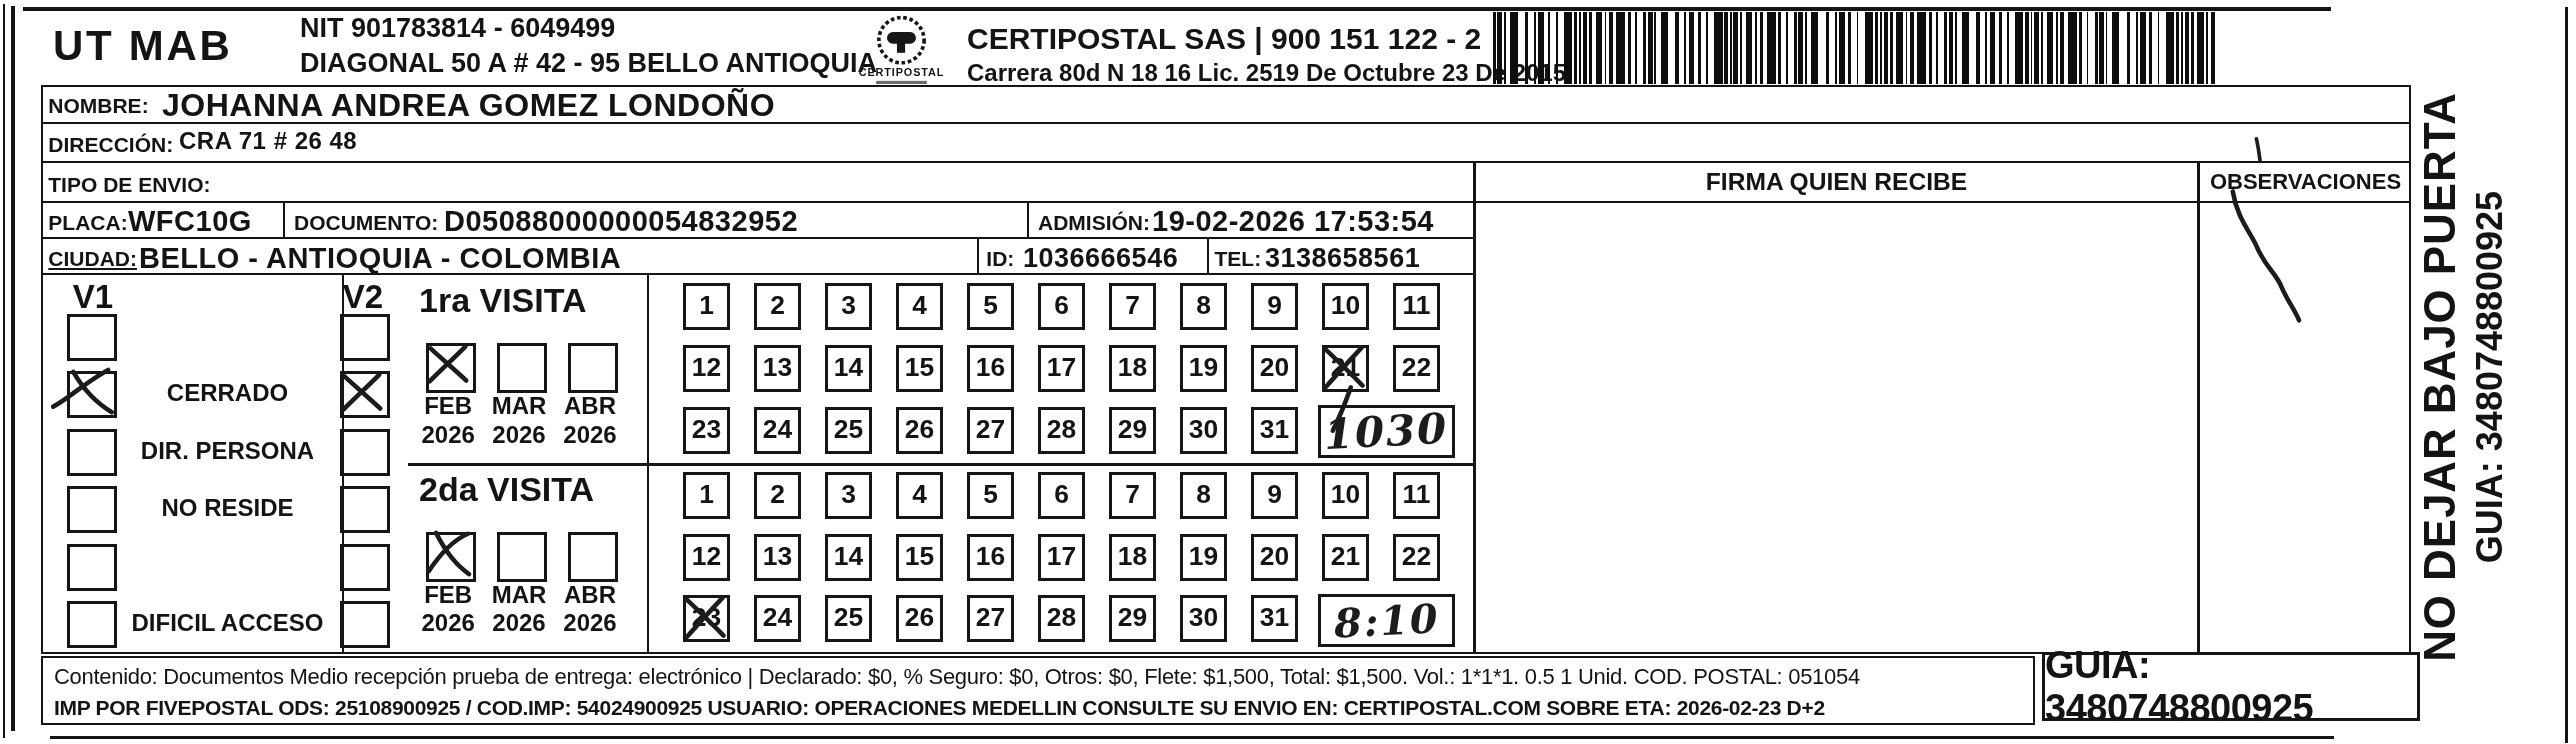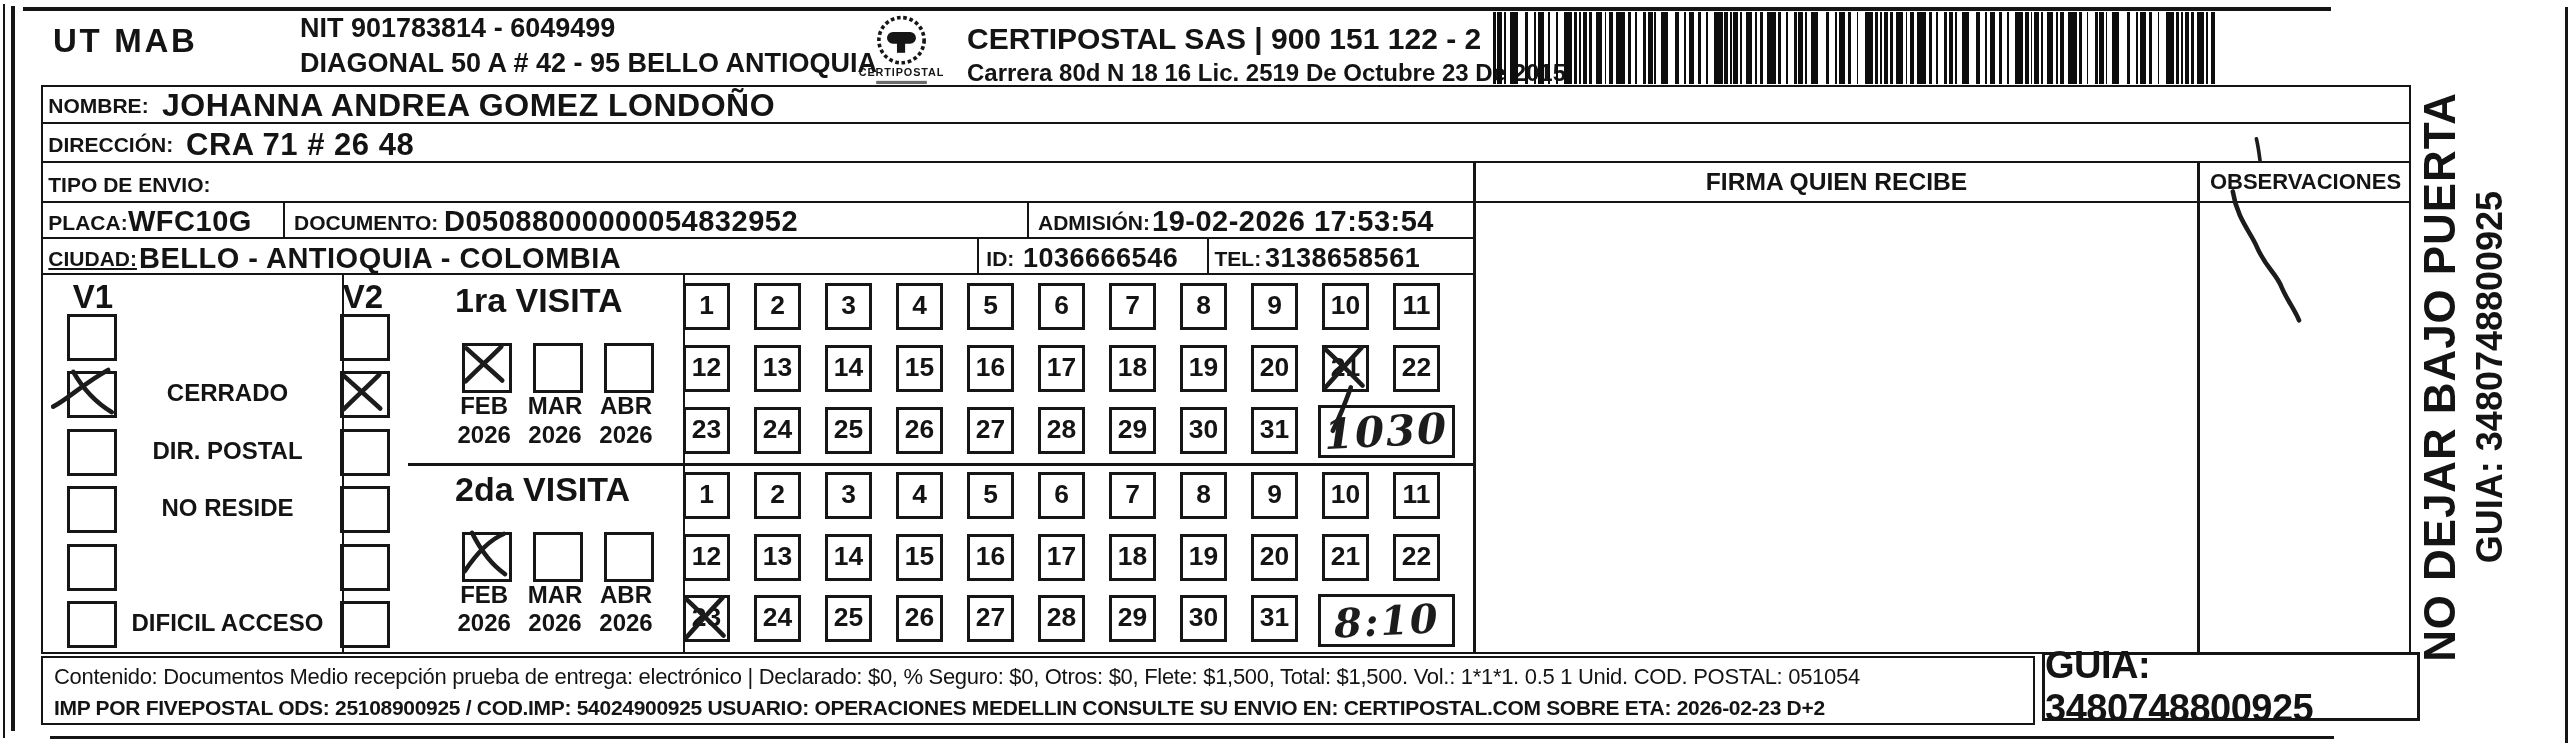--- a/index.html
+++ b/index.html
@@ -40,21 +40,21 @@
 <body>
 
 <div class="page">
 
   <div class="ln" style="left:23px;top:7.3px;width:2308px;height:3.6px;"></div>
   <div class="ln" style="left:2.7px;top:3.6px;width:2.7px;height:734px;"></div>
   <div class="ln" style="left:11px;top:5.5px;width:3.6px;height:725px;"></div>
   <div class="ln" style="left:2565px;top:7.3px;width:2.7px;height:736px;"></div>
   <div class="ln" style="left:50px;top:736px;width:2284px;height:2.7px;"></div>
 
-  <div class="abs" style="left:53px;top:22px;font-size:33px;font-weight:600;letter-spacing:2.7px;">UT MAB</div>
+  <div class="abs" style="left:53px;top:22px;font-size:42px;font-weight:600;letter-spacing:2.7px;">UT MAB</div>
   <div class="abs lbl nowrap" style="left:300px;top:12.7px;font-size:27px;">NIT 901783814 - 6049499</div>
   <div class="abs lbl nowrap" style="left:300px;top:48px;font-size:27px;">DIAGONAL 50 A # 42 - 95 BELLO ANTIOQUIA</div>
 
   <div class="abs" style="left:847px;top:12.7px;">
     <svg width="109" height="76" viewBox="0 0 120 84">
       <circle cx="60" cy="30" r="25" fill="none" stroke="#161616" stroke-width="4" stroke-dasharray="4 3"></circle>
       <rect x="44" y="21" width="32" height="13" rx="6.5" fill="#161616"></rect>
       <rect x="55" y="30" width="9" height="14" fill="#161616"></rect>
       <text x="60" y="70" text-anchor="middle" font-family="Liberation Sans,sans-serif" font-size="12" font-weight="700" fill="#161616" letter-spacing="1">CERTIPOSTAL</text>
       <rect x="32" y="75" width="56" height="3.5" fill="#3a3a3a" opacity="0.75"></rect>
@@ -166,21 +166,21 @@
 
   <div class="bx" style="left:41px;top:85px;width:2370px;height:569px;"></div>
 
   <div class="abs" style="left:41px;top:85px;width:2370px;height:39px;border-bottom:2.7px solid #151515;box-sizing:border-box;">
     <span class="abs lbl" style="left:7.3px;top:9px;font-size:21px;">NOMBRE:</span>
     <span class="abs val" style="left:121px;top:1.8px;font-size:32px;">JOHANNA ANDREA GOMEZ LONDOÑO</span>
   </div>
 
   <div class="abs" style="left:41px;top:124px;width:2370px;height:39px;border-bottom:2.7px solid #151515;box-sizing:border-box;">
     <span class="abs lbl" style="left:7.3px;top:9px;font-size:21px;">DIRECCIÓN:</span>
-    <span class="abs val" style="left:145px;top:2.7px;font-size:31px;">CRA 71 # 26 48</span>
+    <span class="abs val" style="left:138px;top:2.7px;font-size:24px;">CRA 71 # 26 48</span>
   </div>
 
   <div class="abs" style="left:41px;top:163px;width:1435px;height:40px;border-bottom:2.7px solid #151515;border-right:2.7px solid #151515;box-sizing:border-box;">
     <span class="abs lbl" style="left:7.3px;top:10px;font-size:21px;">TIPO DE ENVIO:</span>
   </div>
   <div class="abs hdr-cell" style="left:1476px;top:163px;width:721px;height:40px;border-bottom:2.7px solid #151515;box-sizing:border-box;font-size:24.6px;">FIRMA QUIEN RECIBE</div>
   <div class="abs hdr-cell" style="left:2200px;top:163px;width:211px;height:40px;border-bottom:2.7px solid #151515;box-sizing:border-box;font-size:22px;">OBSERVACIONES</div>
 
   <div class="abs" style="left:41px;top:203px;width:244px;height:36px;border-right:2.7px solid #151515;border-bottom:2.7px solid #151515;box-sizing:border-box;">
     <span class="abs lbl" style="left:7.3px;top:8.2px;font-size:21px;">PLACA:</span>
@@ -226,33 +226,33 @@
         </svg>
       </div>
       <div class="chk-label" style="top:97px">CERRADO</div>
       <div class="chk v2" style="top:97px">
         <svg class="hw-svg" width="44" height="44" viewBox="0 0 48 48">
           <path d="M6 7 C 18 18 32 30 45 42" fill="none" stroke="#1c1c1c" stroke-width="5" stroke-linecap="round"></path>
           <path d="M44 5 C 31 18 17 31 5 43" fill="none" stroke="#1c1c1c" stroke-width="5" stroke-linecap="round"></path>
         </svg>
       </div>
       <div class="chk v1" style="top:155px"></div>
-      <div class="chk-label" style="top:155px">DIR. POSTAL</div>
+      <div class="chk-label" style="top:155px">DIR. PERSONA</div>
       <div class="chk v2" style="top:155px"></div>
       <div class="chk v1" style="top:212px"></div>
       <div class="chk-label" style="top:212px">NO RESIDE</div>
       <div class="chk v2" style="top:212px"></div>
       <div class="chk v1" style="top:270px"></div>
       <div class="chk v2" style="top:270px"></div>
       <div class="chk v1" style="top:327px"></div>
       <div class="chk-label" style="top:327px">DIFICIL ACCESO</div>
       <div class="chk v2" style="top:327px"></div>
     </div>
 
-  <div class="abs" id="visits-panel" style="left:408px;top:274px;width:241px;height:380px;border-right:2.7px solid #151515;box-sizing:border-box;margin-left:36px;">
+  <div class="abs" id="visits-panel" style="left:408px;top:274px;width:241px;height:380px;border-right:2.7px solid #151515;box-sizing:border-box;">
       <div class="vtitle" style="top:7.3px">1ra VISITA</div>
       <div class="mbox" style="left:18px;top:69px">
         <svg class="hw-svg" width="44" height="44" viewBox="0 0 48 48">
           <path d="M6 7 C 18 18 32 30 45 42" fill="none" stroke="#1c1c1c" stroke-width="5" stroke-linecap="round"></path>
           <path d="M44 5 C 31 18 17 31 5 43" fill="none" stroke="#1c1c1c" stroke-width="5" stroke-linecap="round"></path>
         </svg>
       </div>
       <div class="mlabel" style="left:8.2px;top:118px">FEB</div>
       <div class="mlabel" style="left:8.2px;top:147px">2026</div>
       <div class="mbox" style="left:89px;top:69px"></div>

